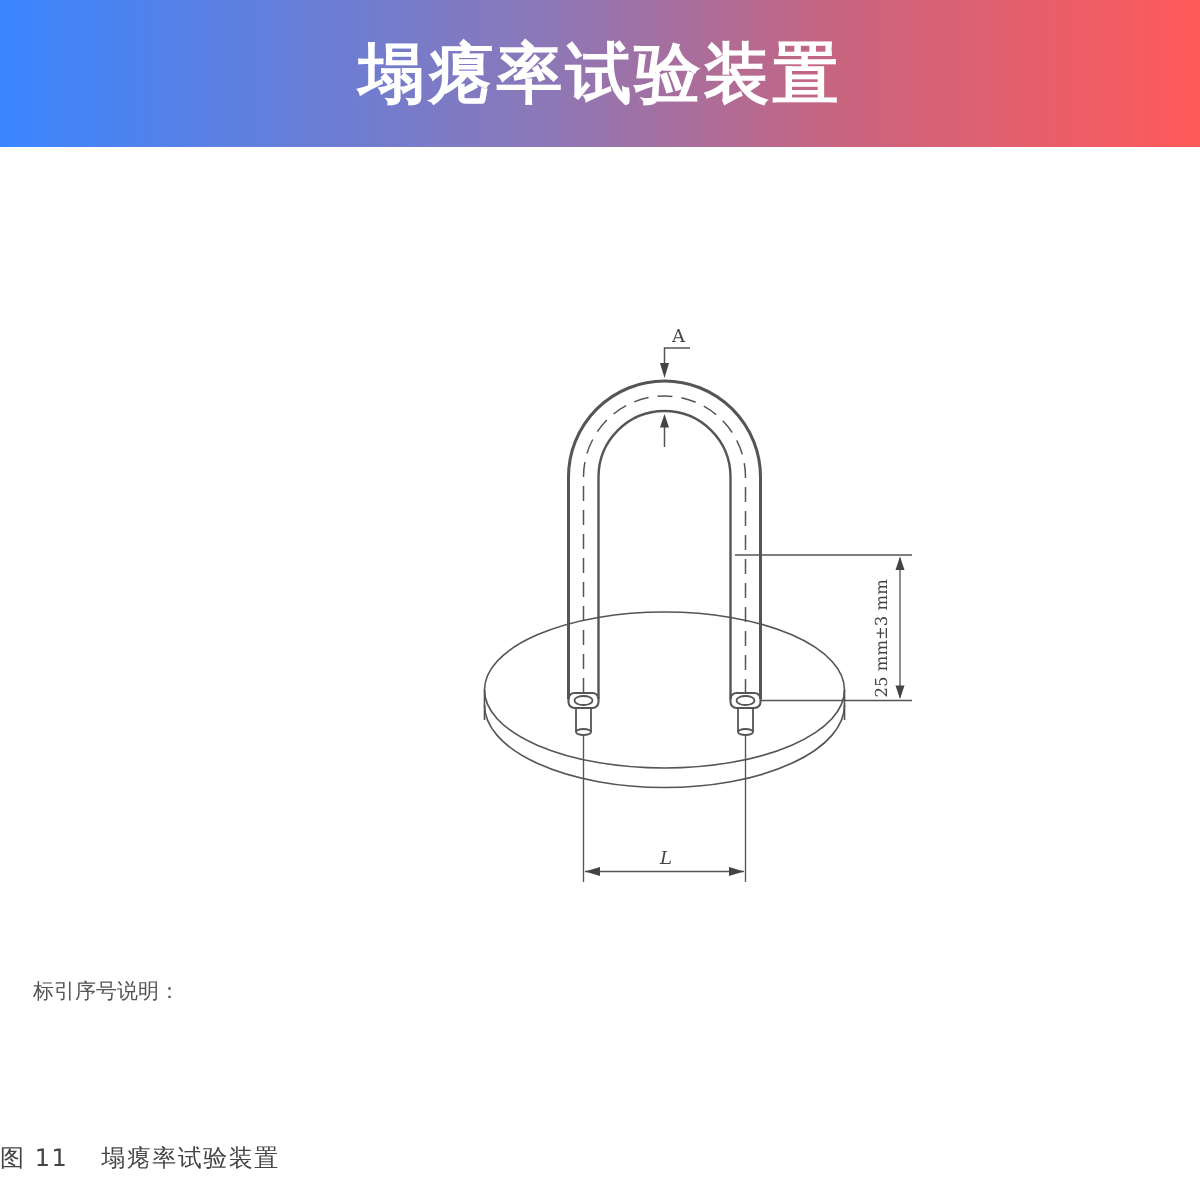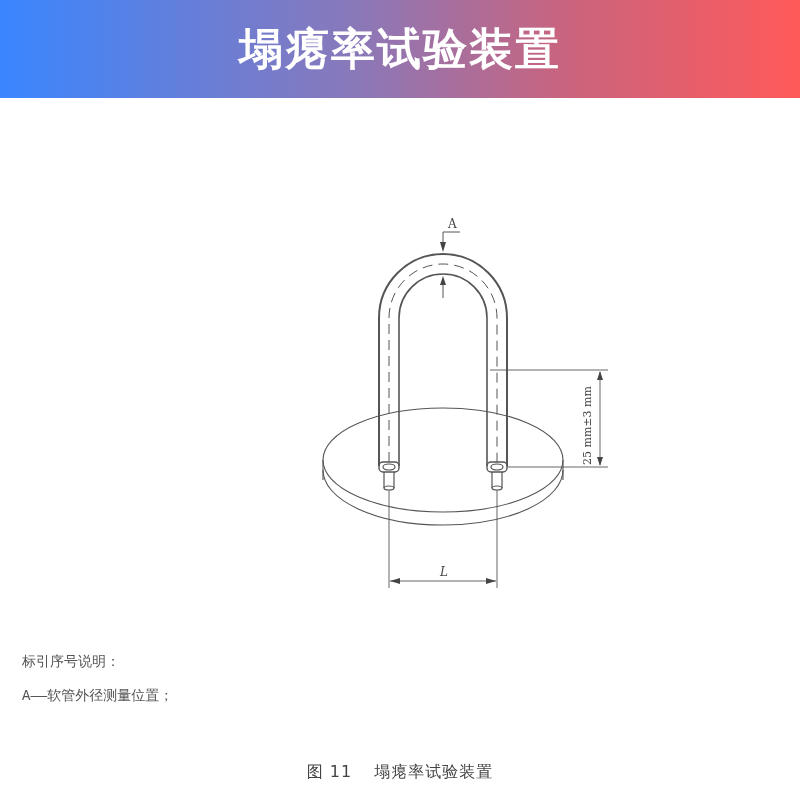--- a/index.html
+++ b/index.html
@@ -9,25 +9,25 @@
       background: linear-gradient(90deg, #3a86ff 0%, #8b78b8 45%, #c8647f 70%, #ff5a5a 100%);
       display: flex; align-items: center; justify-content: center;
     }
     .header-title {
       color: #ffffff; font-size: 44px; font-weight: bold; letter-spacing: 2px;
       font-family: "DejaVu Serif", serif;
     }
     .figure { position: absolute; left: 0; top: 98px; width: 800px; height: 560px; }
     .legend {
       position: absolute; left: 22px; top: 645px; color: #555; font-size: 14px;
-      font-family: Liberation Mono, monospace; line-height: 34px;
+      font-family: Liberation Serif, serif; line-height: 34px;
     }
     .legend .key-italic { font-style: italic; }
     .caption {
-      position: absolute; left: 0; top: 762px; width: 800px; text-align: center;
+      position: absolute; left: 0; top: 762px; width: 800px; text-align: left;
       color: #444; font-size: 16px; font-family: "DejaVu Sans", sans-serif; letter-spacing: 1px;
     }
     .caption .fig-no { margin-right: 22px; }
     svg text { font-family: "DejaVu Serif", serif; fill: #444; }
   </style>
 </head>
 <body>
 
 <div class="header">
   <span class="header-title">塌瘪率试验装置</span>
@@ -91,20 +91,17 @@
     </g>
   </g>
 
   <text x="448" y="228" font-size="12">A</text>
   <text x="0" y="0" font-size="11" transform="translate(591,465) rotate(-90)">25 mm±3 mm</text>
   <text x="440" y="576" font-size="12" font-style="italic">L</text>
 </svg>
 
 <div class="legend">
   <div>标引序号说明：</div>
-  <div>
-    <span>A</span><span>——</span><span>软管外径测量位置；</span>
-  </div>
 </div>
 
 <div class="caption">
   <span class="fig-no">图 11</span><span>塌瘪率试验装置</span>
 </div>
 
 </body></html>

